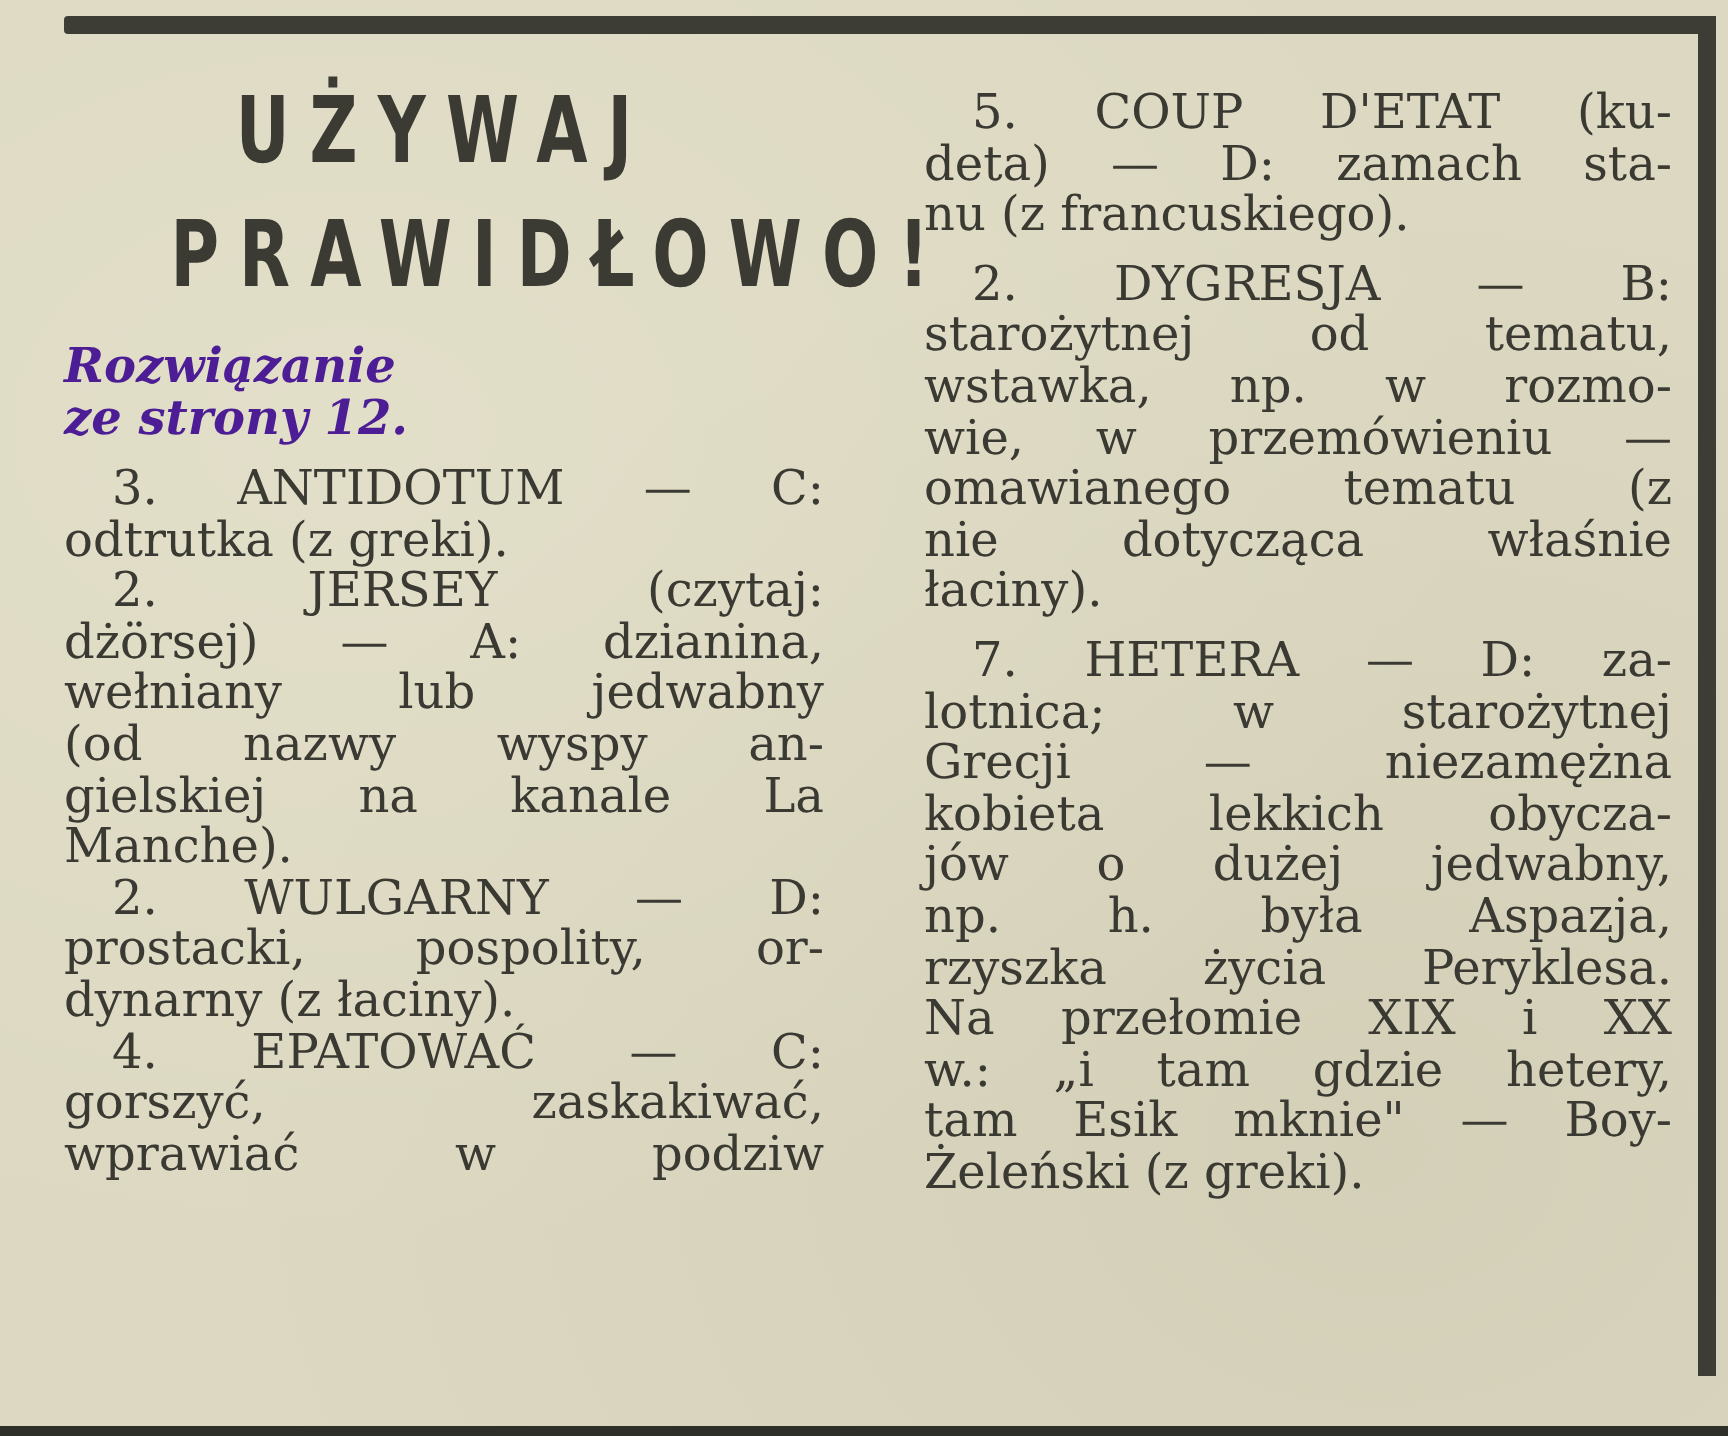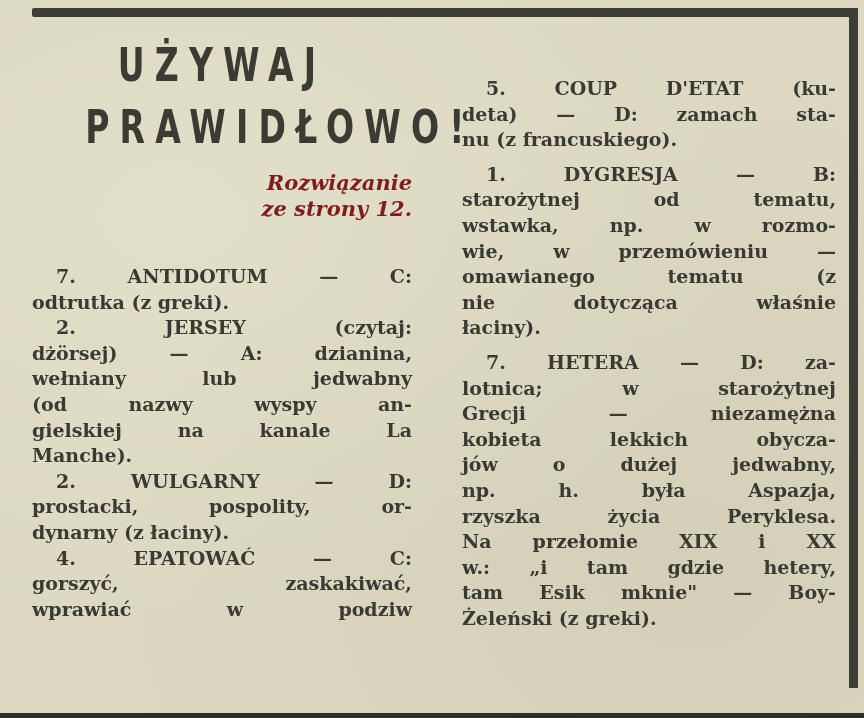--- a/index.html
+++ b/index.html
@@ -32,30 +32,29 @@
   .headline {
     position: absolute; left: 32px; width: 380px; text-align: center;
     font-family: "DejaVu Sans", sans-serif; font-weight: bold;
     font-size: 46px; letter-spacing: 14px; color: #3b3b34;
     transform: scaleX(0.72); transform-origin: center;
     line-height: 1;
   }
   .headline.l1 { top: 42px; }
   .headline.l2 { top: 104px; }
   .subtitle {
-    position: absolute; left: 32px; width: 380px; text-align: right;
-    font-style: italic; font-weight: bold; font-size: 21px; line-height: 26px;
-    top: 170px; color: #7f1d1d;
+    position: absolute; left: 32px; width: 380px; text-align: left;
+    font-style: italic; font-weight: bold; font-size: 24px; line-height: 26px;
+    top: 170px; color: #4c1d95;
   }
   .col {
     position: absolute;
-    font-weight: bold;
-    font-size: 19px;
+    font-weight: normal;
+    font-size: 24px;
     line-height: 25.6px;
-    margin-top: 32px;
   }
   .col.left { left: 32px; width: 380px; top: 232px; }
   .col.right { left: 462px; width: 374px; top: 44px; }
   .line {
     display: block;
     text-align: justify;
     text-align-last: justify;
     white-space: nowrap;
     height: 25.6px;
     overflow: visible;
@@ -77,21 +76,21 @@
 <div class="headline l1">UŻYWAJ</div>
 <div class="headline l2">PRAWIDŁOWO!</div>
 
 <div class="subtitle">
   <div>Rozwiązanie</div>
   <div>ze strony 12.</div>
 </div>
 
 <div class="col left">
   <div class="entry">
-    <span class="line indent">7. ANTIDOTUM — C:</span>
+    <span class="line indent">3. ANTIDOTUM — C:</span>
     <span class="line last">odtrutka (z greki).</span>
   </div>
   <div class="entry">
     <span class="line indent">2. JERSEY (czytaj:</span>
     <span class="line">dżörsej) — A: dzianina,</span>
     <span class="line">wełniany lub jedwabny</span>
     <span class="line">(od nazwy wyspy an-</span>
     <span class="line">gielskiej na kanale La</span>
     <span class="line last">Manche).</span>
   </div>
@@ -108,21 +107,21 @@
 </div>
 
 <div class="col right">
   <div class="entry">
     <span class="line indent">5. COUP D'ETAT (ku-</span>
     <span class="line">deta) — D: zamach sta-</span>
     <span class="line last">nu (z francuskiego).</span>
   </div>
   <div class="entry-gap"></div>
   <div class="entry">
-    <span class="line indent">1. DYGRESJA — B:</span>
+    <span class="line indent">2. DYGRESJA — B:</span>
     <span class="line">starożytnej od tematu,</span>
     <span class="line">wstawka, np. w rozmo-</span>
     <span class="line">wie, w przemówieniu —</span>
     <span class="line">omawianego tematu (z</span>
     <span class="line">nie dotycząca właśnie</span>
     <span class="line last">łaciny).</span>
   </div>
   <div class="entry-gap"></div>
   <div class="entry">
     <span class="line indent">7. HETERA — D: za-</span>

